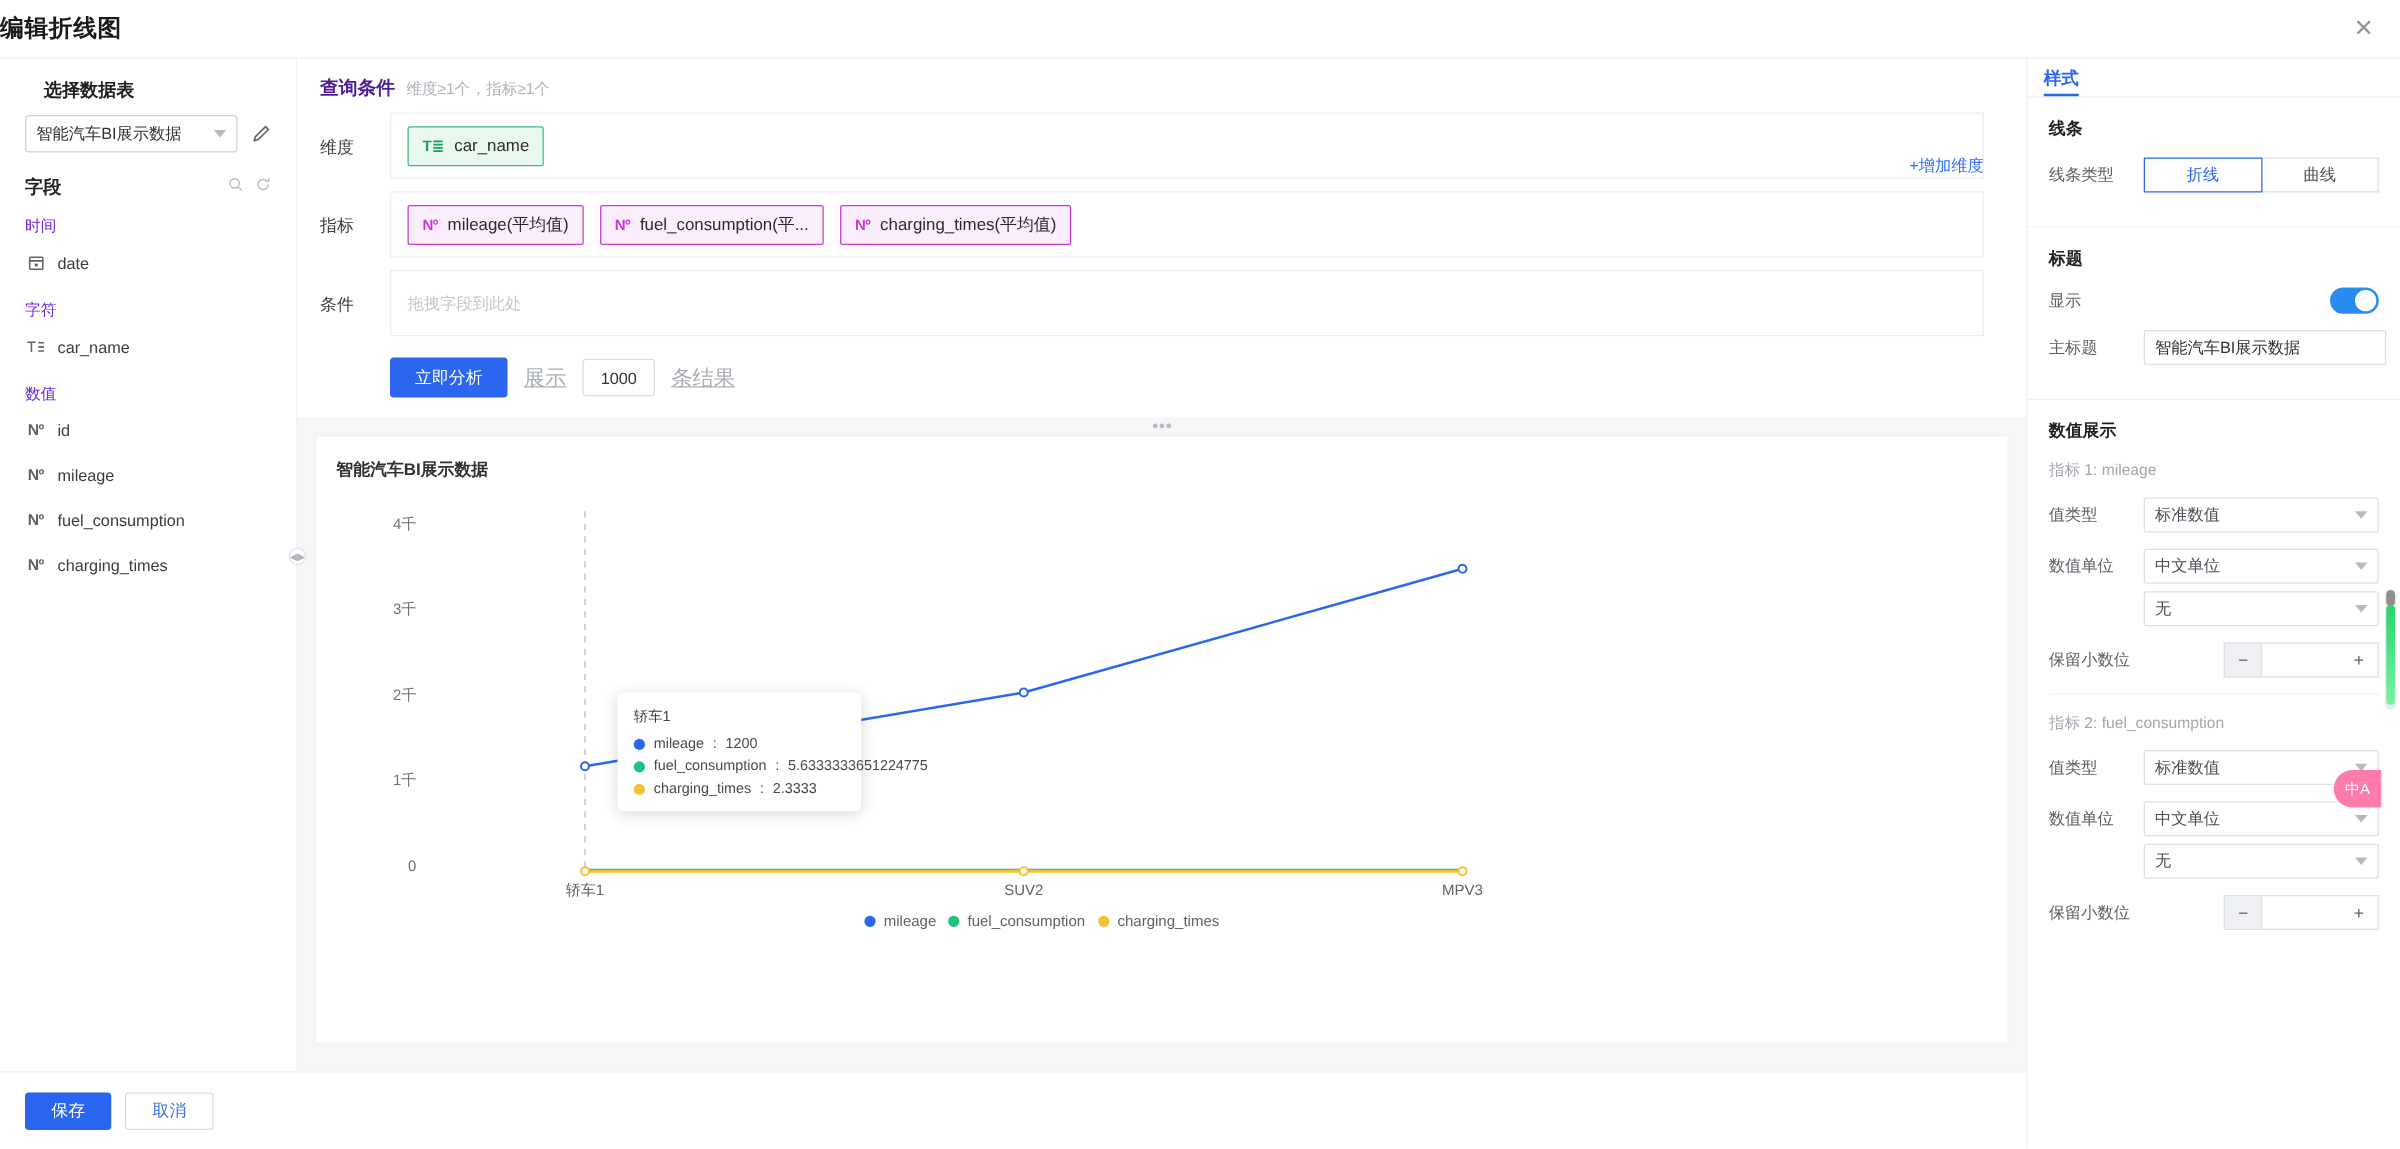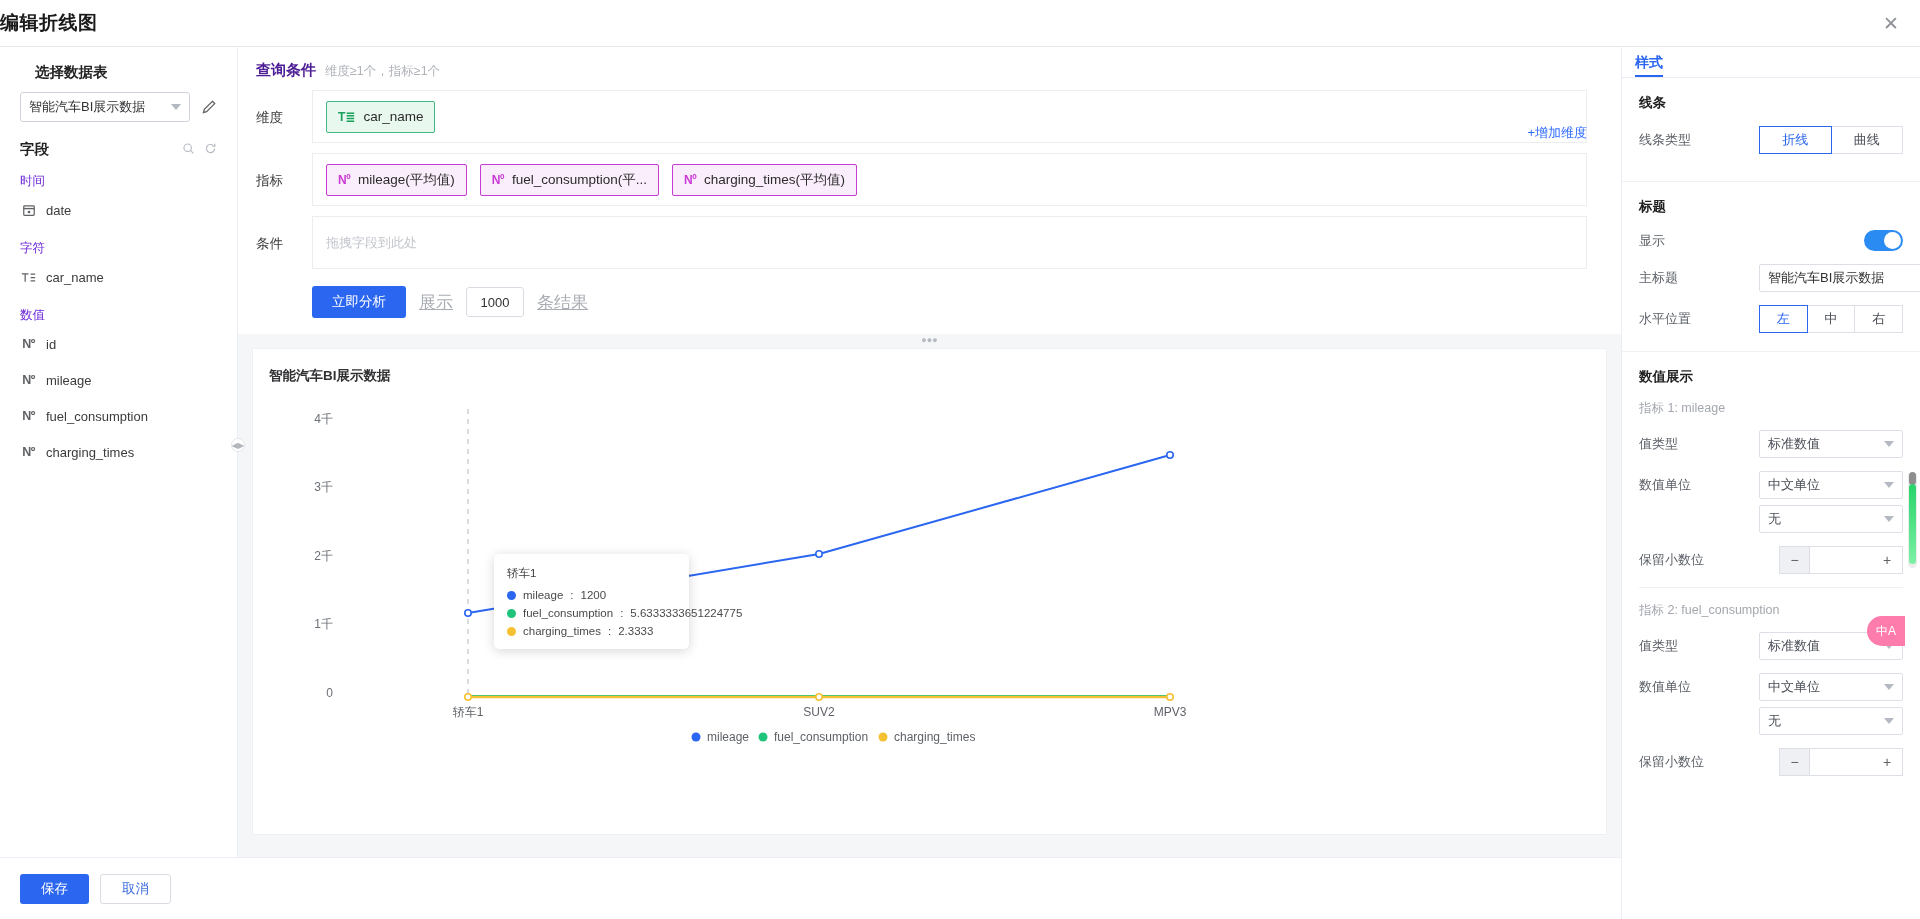--- a/index.html
+++ b/index.html
@@ -133,21 +133,21 @@
     position:absolute; left:1621px; top:47px; width:299px; height:872px;
     background:#fff; border-left:1px solid #ebeef5; overflow:hidden;
   }
   .sp-tabs { height:31px; border-bottom:1px solid #ebeef5; display:flex; padding:0 13px; }
   .sp-tab {
     font-size:14px; font-weight:700; color:#2a66f0; line-height:30px;
     border-bottom:2px solid #2a66f0; cursor:pointer;
   }
   .sp-section { padding:16px 17px 14px 17px; border-bottom:1px solid #f0f1f3; }
   .sp-h { font-size:13.5px; font-weight:700; color:#1f1f1f; margin-bottom:14px; }
-  .sp-row { display:flex; align-items:center; margin-bottom:13px;gap:44px; }
+  .sp-row { display:flex; align-items:center; margin-bottom:13px; }
   .sp-lab { width:76px; flex:0 0 76px; font-size:13px; color:#5a5f66; }
   .seg { display:flex; flex:1; }
   .seg > div {
     flex:1; height:28px; line-height:26px; text-align:center; font-size:13px;
     border:1px solid #dcdfe6; border-left:none; color:#4a4f57; cursor:pointer; background:#fff;
   }
   .seg > div:first-child { border-left:1px solid #dcdfe6; }
   .seg > div.on { color:#2a66f0; border-color:#2a66f0; position:relative; z-index:1; }
   .toggle {
     margin-left:auto; width:39px; height:21px; border-radius:11px; background:#2a8bf2;
@@ -435,28 +435,20 @@
     <div class="sp-section">
       <div class="sp-h">标题</div>
       <div class="sp-row">
         <div class="sp-lab">显示</div>
         <div class="toggle"></div>
       </div>
       <div class="sp-row">
         <div class="sp-lab">主标题</div>
         <input class="sp-input" value="智能汽车BI展示数据" style="">
       </div>
-      <div class="sp-row" style="margin-bottom:4px">
-        <div class="sp-lab">水平位置</div>
-        <div class="seg">
-          <div class="on">左</div>
-          <div>中</div>
-          <div>右</div>
-        </div>
-      </div>
     </div>
 
     <div class="sp-section" style="border-bottom:none">
       <div class="sp-h">数值展示</div>
 
       <div class="metric-label">指标 1: mileage</div>
       <div class="sp-row">
         <div class="sp-lab">值类型</div>
         <div class="sp-select">
           <span>标准数值</span>

